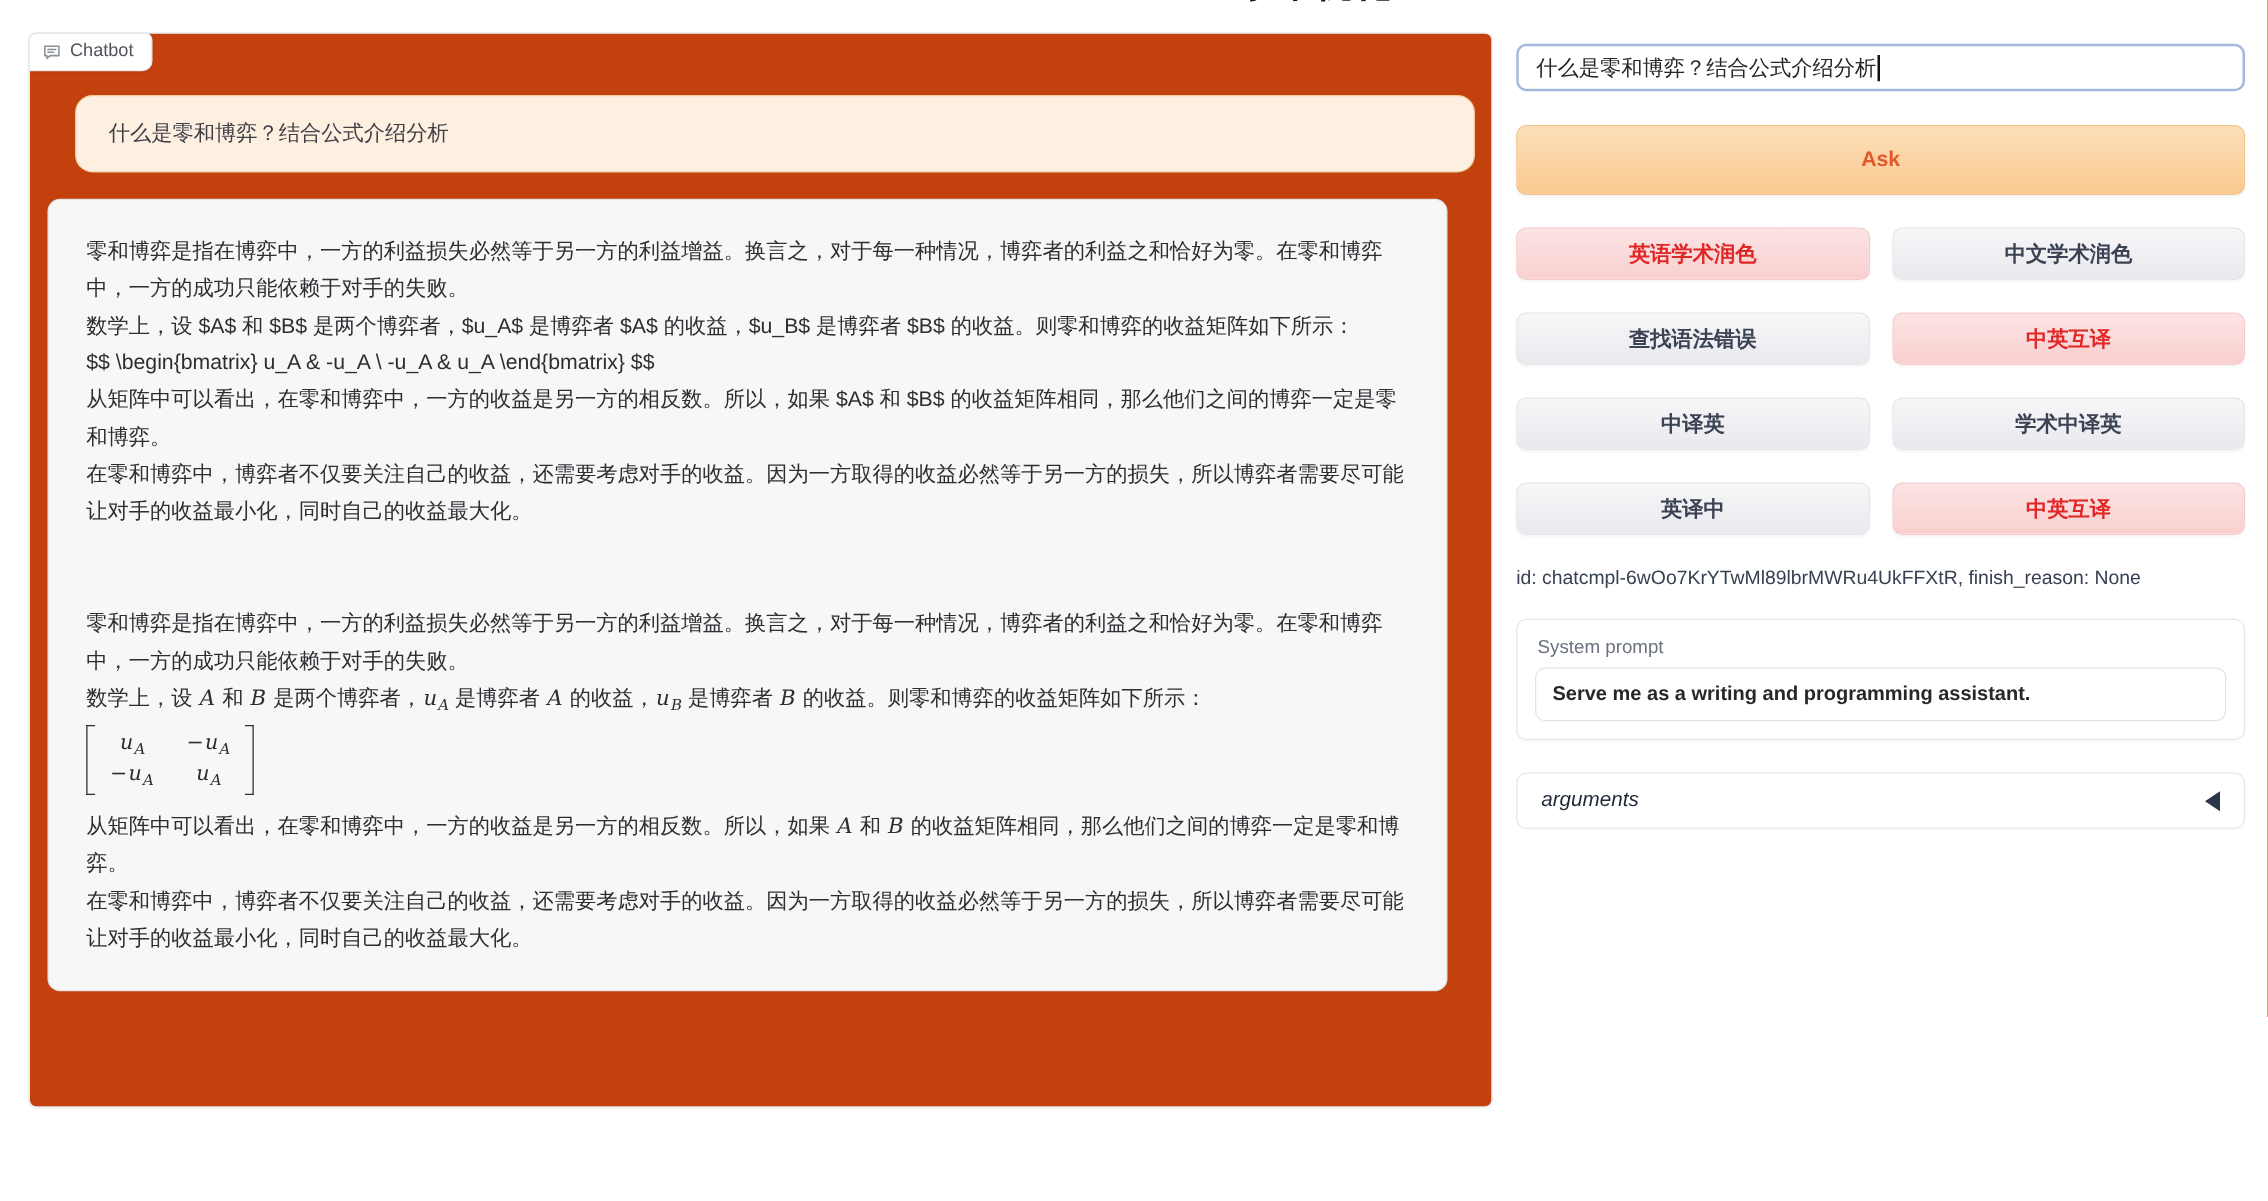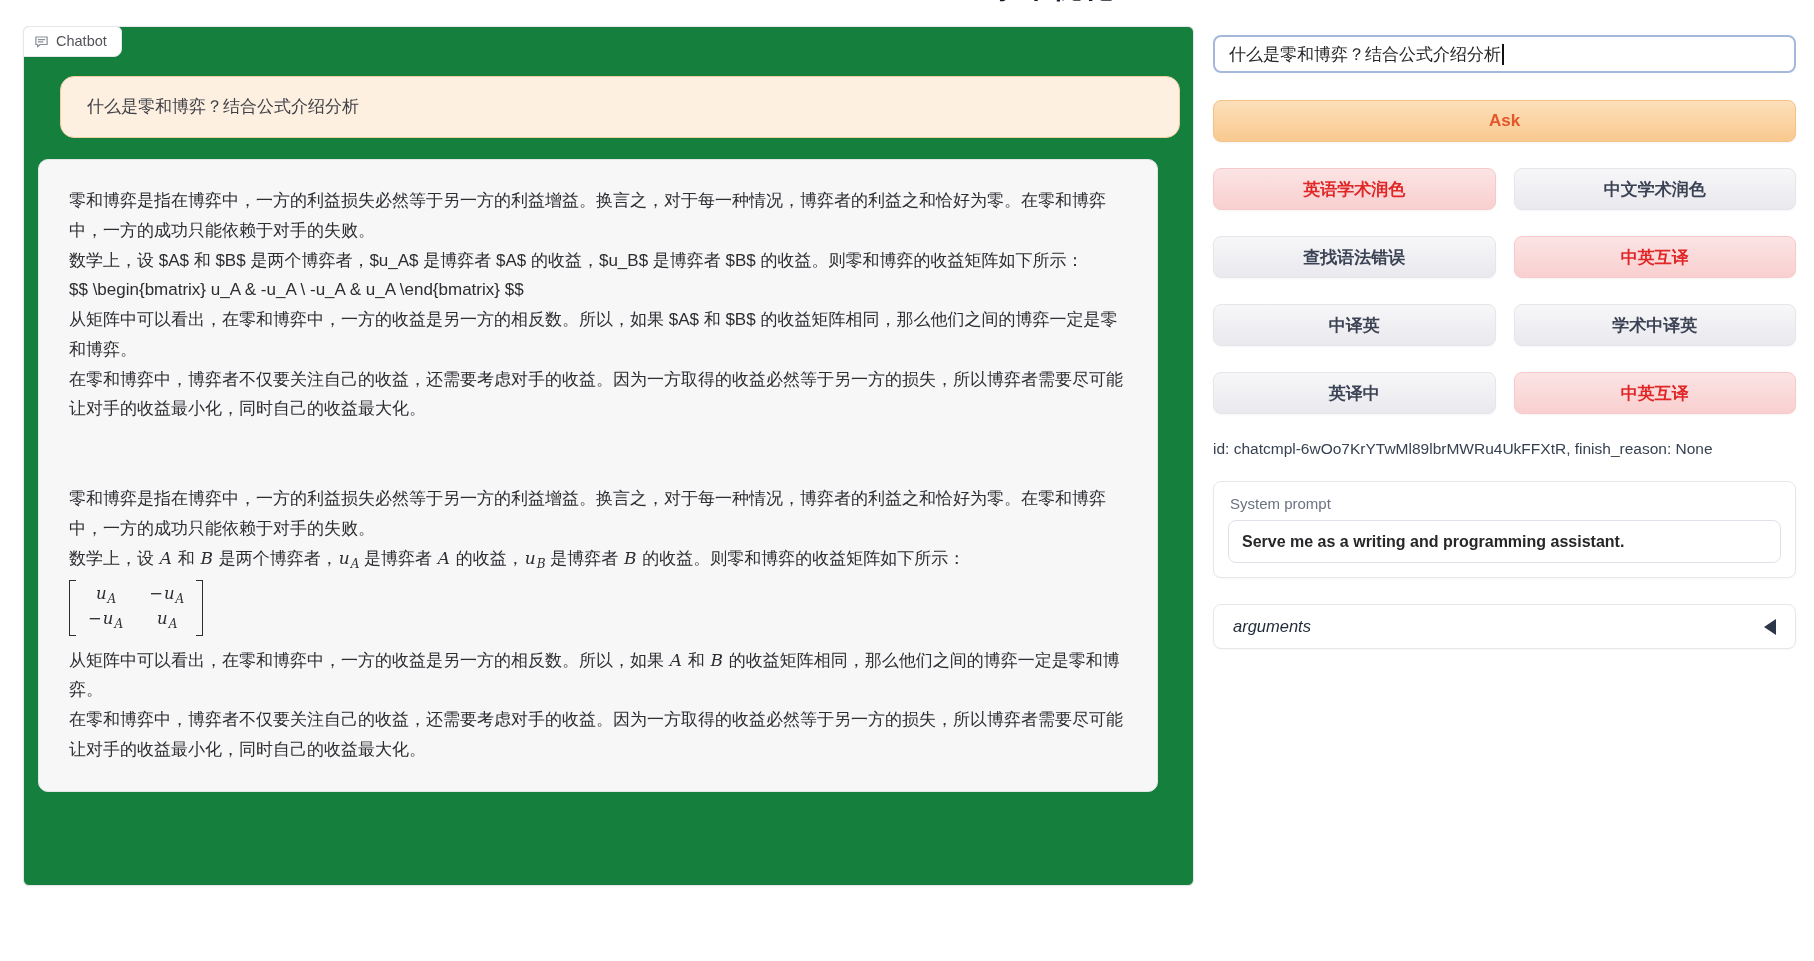--- a/index.html
+++ b/index.html
@@ -11,21 +11,21 @@
     color:#27272a;
   }
 
   
   .title-clip { position:absolute; left:830px; top:0; width:300px; height:9px; overflow:hidden; text-align:center; }
   .title-clip h1 { margin:-33px 0 0; font-size:30px; font-weight:700; color:#111827; letter-spacing:1px; white-space:nowrap; }
 
   
   .chat-panel {
     position:absolute; left:23px; top:26px; width:1171px; height:860px;
-    background:#15803d; border:1px solid #e5e7eb; border-radius:6px;
+    background:#c2410c; border:1px solid #e5e7eb; border-radius:6px;
     box-shadow:0 1px 3px rgba(0,0,0,0.04);
   }
   .chat-label {
     position:absolute; top:-1px; left:-1px; z-index:2;
     display:flex; align-items:center; gap:7px;
     padding:6px 14px 7px 10px; background:#fff;
     border:1px solid #e5e7eb; border-radius:6px 6px 8px 0;
     color:#52525b; font-size:14.5px;
     box-shadow:0 1px 2px rgba(0,0,0,0.04);
   }
@@ -60,21 +60,21 @@
   .textbox {
     margin-top:35px; height:38px; background:#fff;
     border:2px solid #a5b8dc; border-radius:8px;
     display:flex; align-items:center; padding:0 14px;
     font-size:17px; color:#27272a; cursor:text;
   }
   .textbox .txt { white-space:nowrap; overflow:hidden; }
   .caret { width:1.5px; height:21px; background:#111; margin-left:1px; flex:0 0 auto; }
 
   .ask-btn {
-    display:block; margin-top:27px; width:100%; height:42px;
+    display:block; margin-top:27px; width:100%; height:56px;
     border:1px solid #f4c38a; border-radius:8px;
     background:linear-gradient(180deg,#fcdfba 0%,#fbd3a2 55%,#f9c98f 100%);
     color:#e2572b; font-weight:700; font-size:17px; font-family:inherit; cursor:pointer;
     box-shadow:0 1px 2px rgba(0,0,0,0.05);
   }
 
   .fn-grid { margin-top:26px; display:grid; grid-template-columns:1fr 1fr; column-gap:18px; row-gap:26px; }
   .fn-btn {
     height:42px; border-radius:8px; font-size:17px; font-weight:700; font-family:Liberation Serif, serif; cursor:pointer;
     box-shadow:0 1px 2px rgba(0,0,0,0.04);

